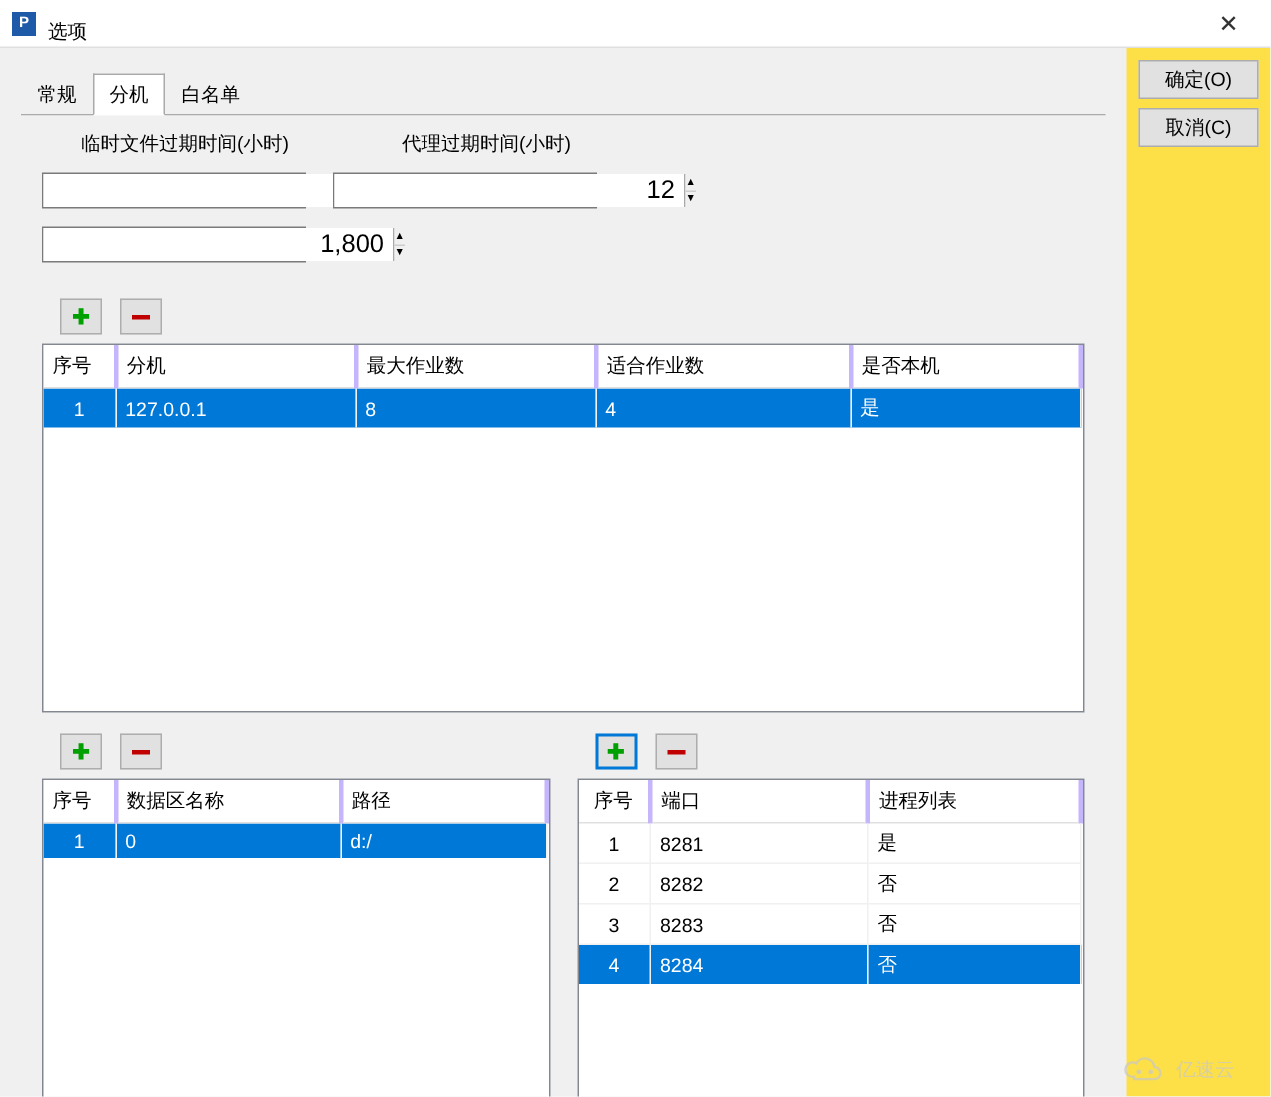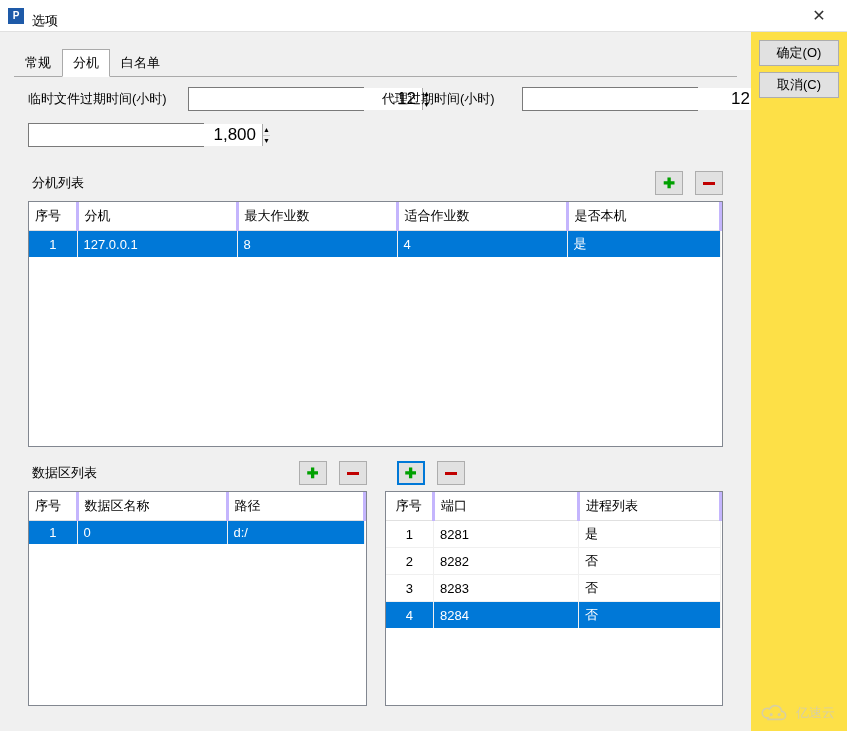--- a/index.html
+++ b/index.html
@@ -13,21 +13,21 @@
 .content { display: flex; height: calc(100% - 32px); background: #f0f0f0; }
 .main { flex: 1; padding: 14px; background: #f0f0f0; }
 .sidebar { width: 96px; padding: 8px; background: #fde047; display: flex; flex-direction: column; gap: 6px; }
 
 .tabs { display: flex; border-bottom: 1px solid #aaa; background: #f0f0f0; padding-top: 2px; }
 .tab { padding: 4px 10px; border: 1px solid transparent; border-bottom: none; cursor: pointer; position: relative; top: 1px; color: #000; }
 .tab.active { background: #fff; border: 1px solid #aaa; border-bottom: 1px solid #fff; }
 
 .form-area { background: #f0f0f0; padding: 10px 14px 6px; }
 .form-row { display: flex; align-items: center; gap: 18px; margin-bottom: 12px; }
-.form-group { display: flex; align-items: center; gap: 10px; }
+.form-group { display: flex; align-items: flex-end; gap: 10px; flex-direction: column; }
 .form-label { color: #000; white-space: nowrap; width: 150px; }
 .spinner { display: flex; width: 176px; height: 24px; border: 1px solid #7a7a7a; background: #fff; }
 .spinner input { flex: 1; border: none; text-align: right; padding: 0 6px; outline: none; font-size: 17px; }
 .spinner .spin-buttons { width: 16px; border-left: 1px solid #aaa; display: flex; flex-direction: column; }
 .spinner .sb { flex: 1; font-size: 7px; display: flex; align-items: center; justify-content: center; cursor: pointer; background: #f0f0f0; line-height: 1; }
 .spinner .sb:first-child { border-bottom: 1px solid #ccc; }
 
 .section { padding: 0 14px; }
 .section-header { display: flex; align-items: center; padding: 6px 0; }
 .section-title { flex: 1; color: #000; margin-left: 4px; }
@@ -44,21 +44,21 @@
 td { padding: 4px 6px; color: #000; border-right: 1px solid #f0f0f0; }
 tr.selected td { background: #0078d7; color: #fff; }
 tr.normal td { background: #fff; border-bottom: 1px solid #f0f0f0; }
 td.center, th.center { text-align: center; }
 
 .lower { display: flex; gap: 18px; padding: 8px 14px; }
 .lower .col { flex: 1; }
 
 .btn { height: 26px; border: 1px solid #adadad; background: #e1e1e1; cursor: pointer; display: flex; align-items: center; justify-content: center; color: #000; padding: 0 4px; }
 
-.watermark { position: absolute; right: 12px; bottom: 8px; color: #c8c8c8; font-size: 16px; display: flex; align-items: center; gap: 4px; opacity: 0.7; }
+.watermark { position: absolute; right: 24px; bottom: 8px; color: #c8c8c8; font-size: 16px; display: flex; align-items: center; gap: 4px; opacity: 0.7; }
 .watermark svg { width: 32px; height: 20px; }
 </style>
 </head>
 <body>
 
 <div class="titlebar">
   <div class="app-icon">P</div>
   <div class="title">选项</div>
   <div class="close">✕</div>
 </div>
@@ -102,21 +102,20 @@
               <div class="sb">▲</div>
               <div class="sb">▼</div>
             </div>
           </div>
         </div>
       </div>
     </div>
 
     <div class="section">
       <div class="section-header">
-        <div class="section-title">分机列表</div>
         <div class="icon-btn">
             <span class="plus">✚</span>
           </div>
         <div class="icon-btn">
             <span class="minus"></span>
           </div>
       </div>
       <div class="table-wrap tall">
         <table>
           <colgroup>
@@ -144,21 +143,20 @@
               <td>是</td>
             </tr>
           </tbody>
         </table>
       </div>
     </div>
 
     <div class="lower">
       <div class="col">
         <div class="section-header">
-          <div class="section-title">数据区列表</div>
           <div class="icon-btn">
               <span class="plus">✚</span>
             </div>
           <div class="icon-btn">
               <span class="minus"></span>
             </div>
         </div>
         <div class="table-wrap short">
           <table>
             <colgroup>

